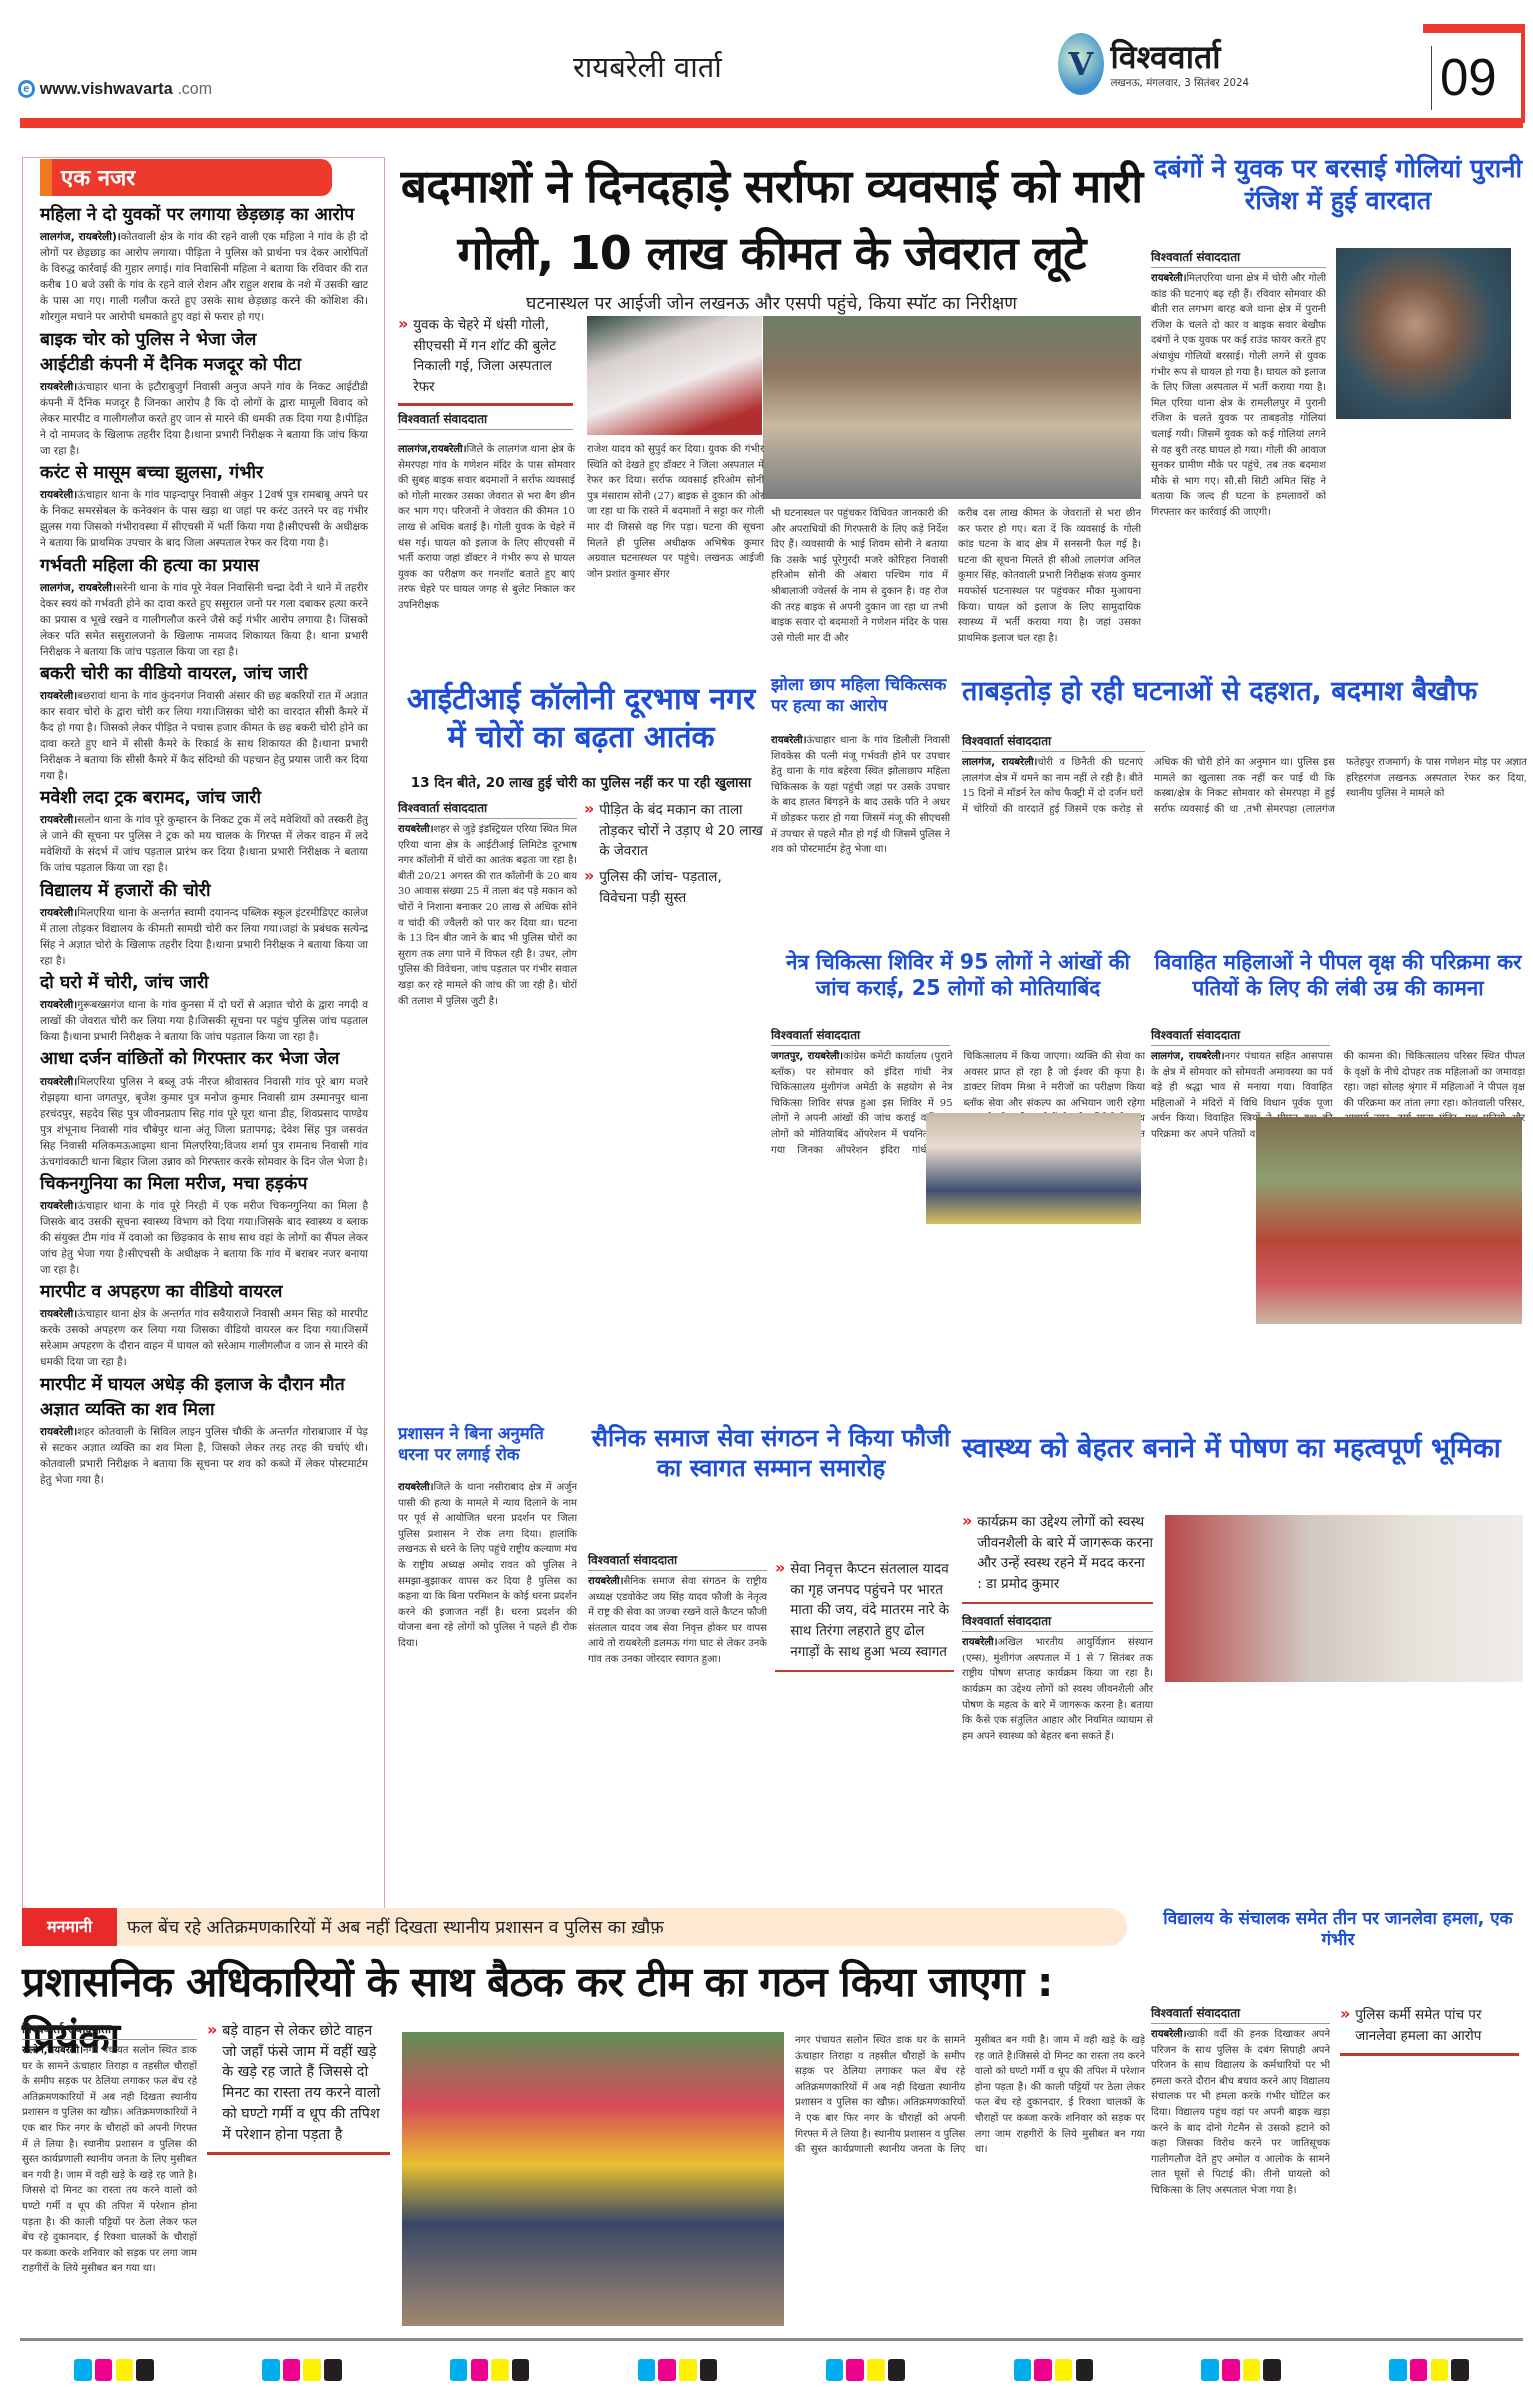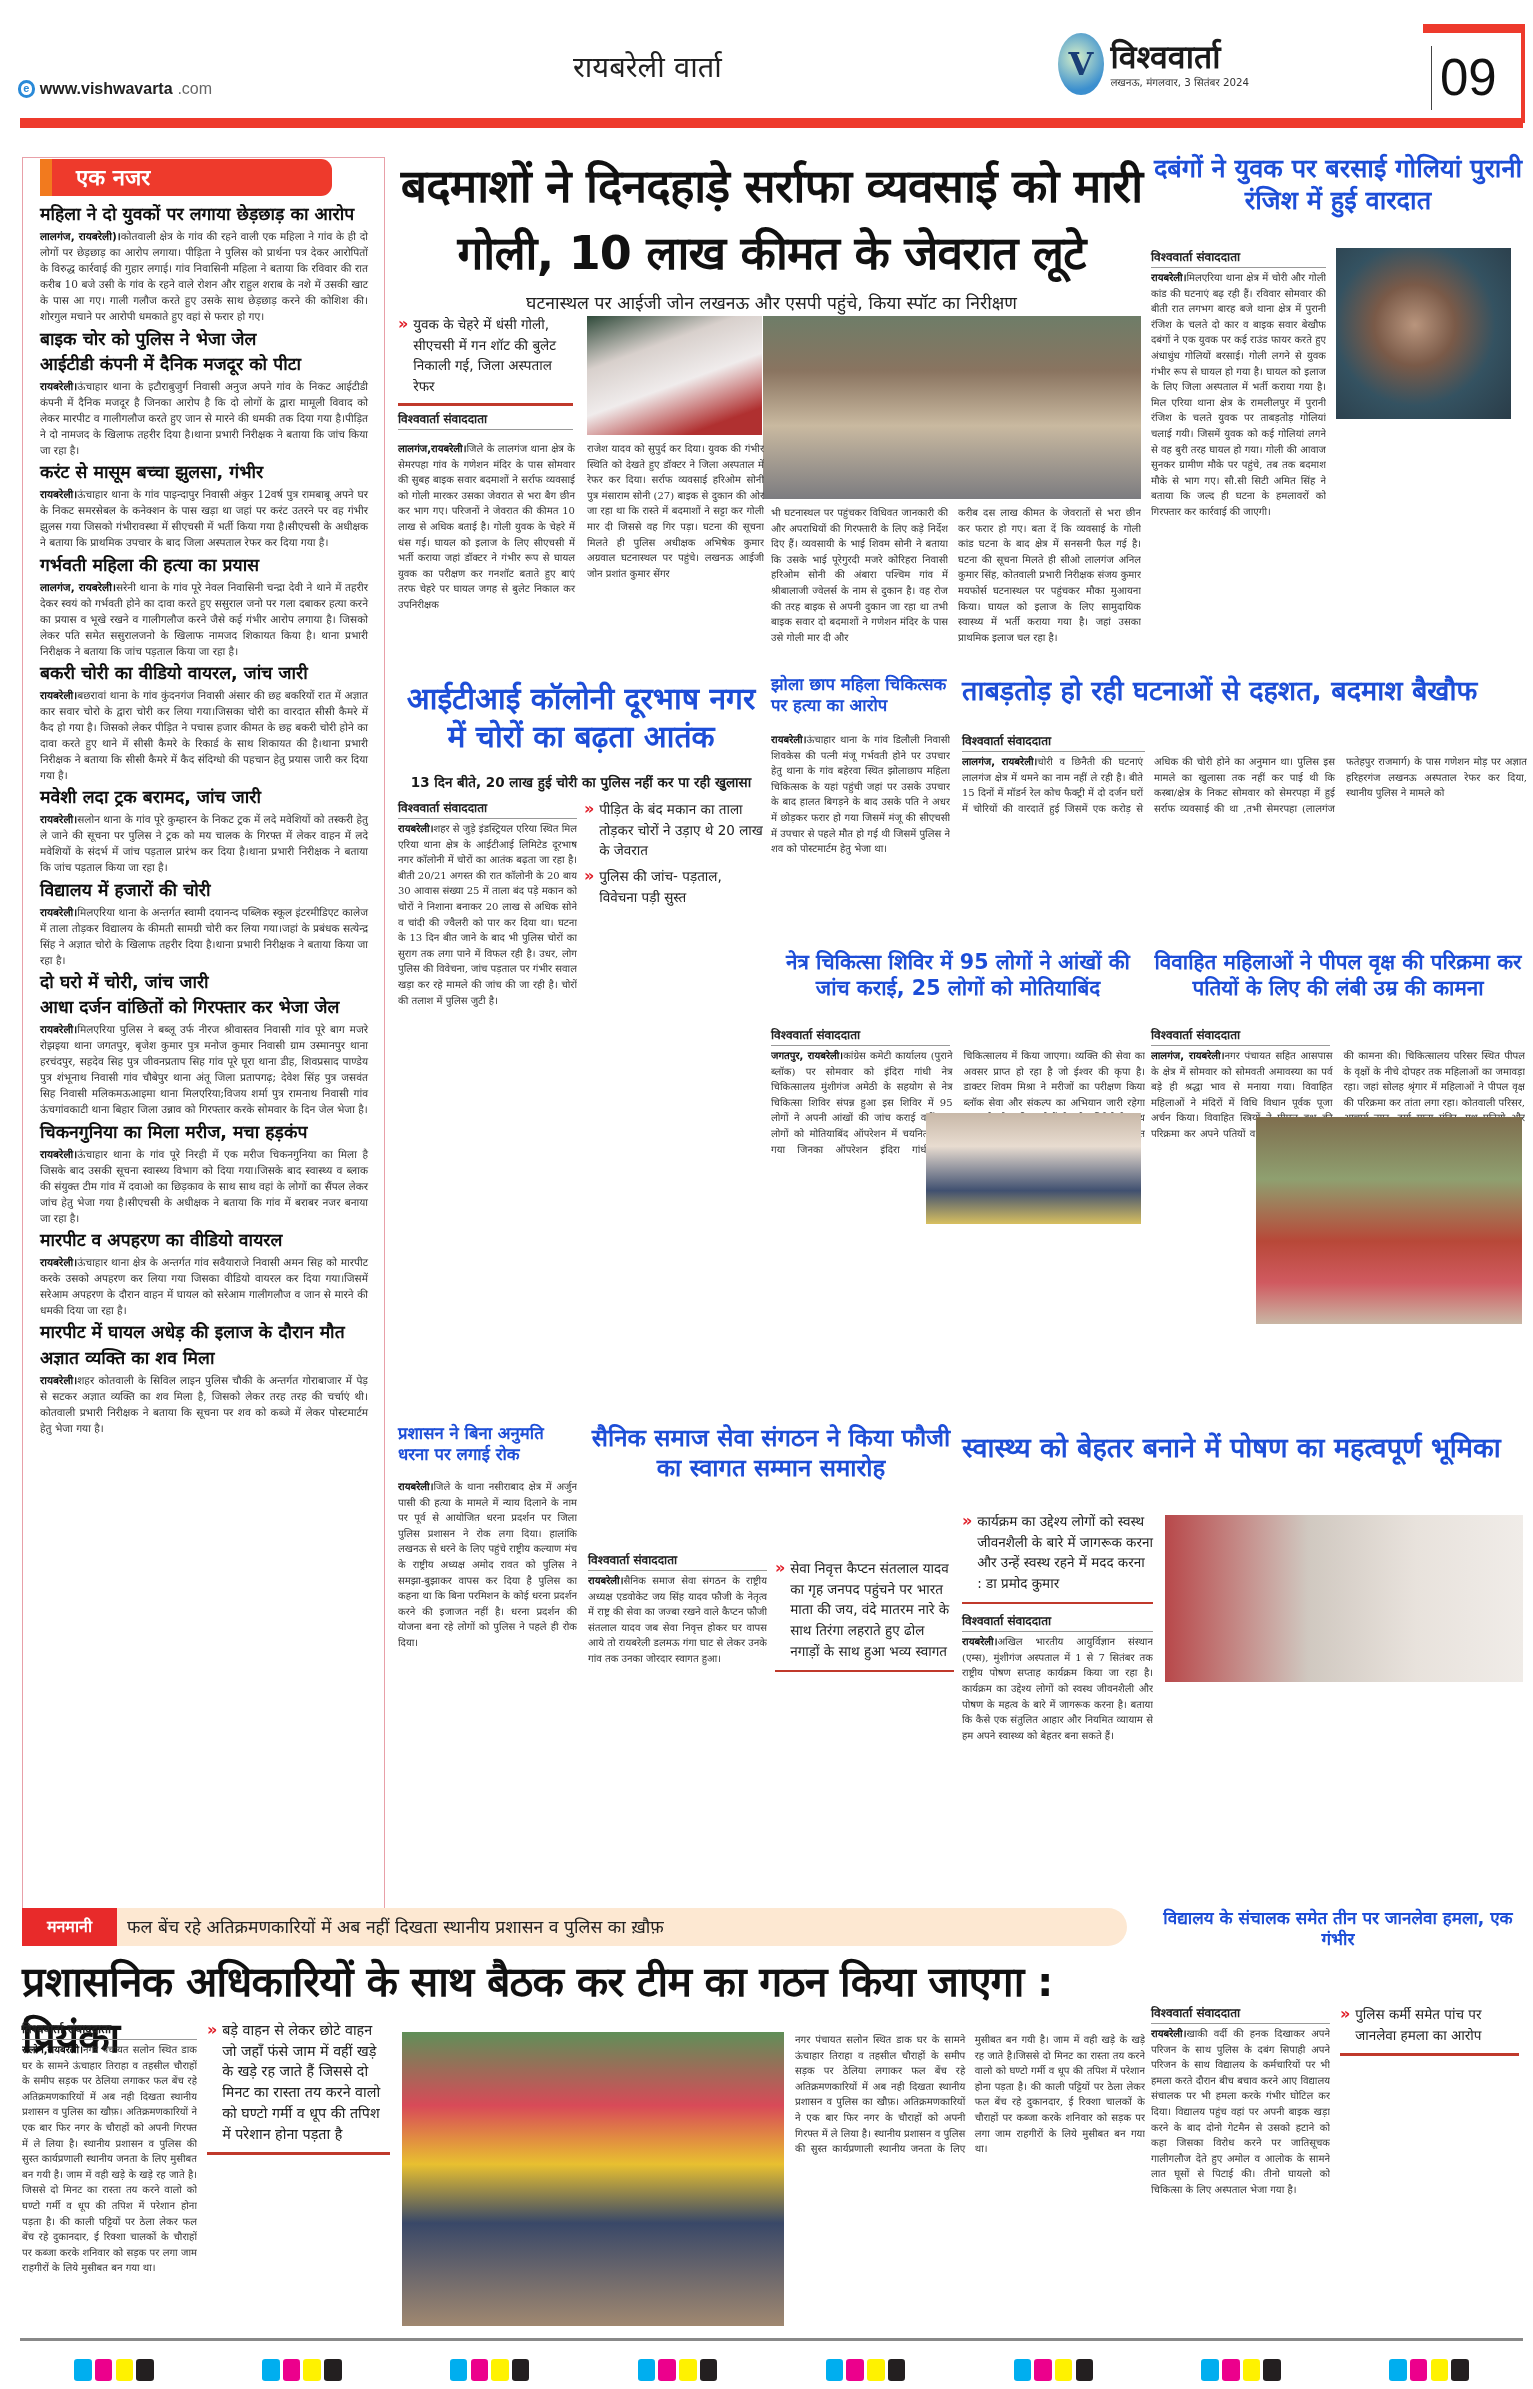--- a/index.html
+++ b/index.html
@@ -12,21 +12,21 @@
 .site .dom{color:#666;font-weight:normal}
 .sect-title{left:573px;top:46px;font-size:29px;color:#222;font-family:"DejaVu Sans",sans-serif}
 .logo{left:1058px;top:33px;display:flex;align-items:center;gap:6.4px}
 .logo .globe{width:46px;height:62px;border-radius:50%;background:radial-gradient(circle at 40% 40%,#d7f0c8,#3b8fcf 70%);display:flex;align-items:center;justify-content:center;font-size:32px;font-weight:bold;color:#1a3f77;font-family:"DejaVu Serif",serif}
 .logo .name{font-size:32px;font-weight:bold;color:#1a1a1a;line-height:35px}
 .logo .date{font-size:10.3px;color:#333}
 .pageno-box{left:1423px;top:24px;width:102px;height:99px;border-top:9.5px solid #ee3a2c;border-right:4.8px solid #ee3a2c}
 .pageno{left:1431px;top:46px;font-size:51px;color:#111;font-family:"Liberation Sans",sans-serif;border-left:1.6px solid #444;padding-left:8px;line-height:64px}
 
 .ek-box{left:22px;top:157px;width:363px;height:1757px;border:1.6px solid #e8a0a8}
-.ek-label{left:40px;top:159px;width:292px;height:37px;background:#ee3a2c;border-left:12.7px solid #f27a1e;border-radius:0 11px 11px 0;color:#fff;font-size:22px;font-weight:bold;padding-left:24px;line-height:37px}
+.ek-label{left:40px;top:159px;width:292px;height:37px;background:#ee3a2c;border-left:12.7px solid #f27a1e;border-radius:0 11px 11px 0;color:#fff;font-size:22px;font-weight:bold;padding-left:9px;line-height:37px}
 .ek-list{left:40px;top:200px;width:328px}
 .ek-item h3{font-size:17.5px;font-weight:bold;line-height:22px;margin:3.2px 0 3.2px;color:#111}
 .ek-item p{font-size:10.5px;line-height:16px;text-align:justify;color:#333;font-family:"DejaVu Serif",serif}
 .ek-item p b{color:#111;font-family:"DejaVu Sans",sans-serif}
 
 .main-h1{left:398px;top:153px;width:747px;font-size:46px;line-height:67px;font-weight:bold;color:#111;text-align:center;letter-spacing:-0.8px}
 .main-sub{left:398px;top:290px;width:747px;text-align:center;font-size:17.5px;color:#222}
 .bullet{font-size:13.5px;line-height:20.7px;color:#222;display:flex;gap:4.8px}
 .bullet .chev{color:#e0202a;font-weight:bold;font-size:16px}
 .rule{height:2.4px;background:#c0392b}
@@ -100,20 +100,21 @@
     <div class="ek-item">
       <h3>मवेशी लदा ट्रक बरामद, जांच जारी</h3>
       <p><b>रायबरेली।</b><span>सलोन थाना के गांव पूरे कुम्हारन के निकट ट्रक में लदे मवेशियों को तस्करी हेतु ले जाने की सूचना पर पुलिस ने ट्रक को मय चालक के गिरफ्त में लेकर वाहन में लदे मवेशियों के संदर्भ में जांच पड़ताल प्रारंभ कर दिया है।थाना प्रभारी निरीक्षक ने बताया कि जांच पड़ताल किया जा रहा है।</span></p>
     </div>
     <div class="ek-item">
       <h3>विद्यालय में हजारों की चोरी</h3>
       <p><b>रायबरेली।</b><span>मिलएरिया थाना के अन्तर्गत स्वामी दयानन्द पब्लिक स्कूल इंटरमीडिएट कालेज में ताला तोड़कर विद्यालय के कीमती सामग्री चोरी कर लिया गया।जहां के प्रबंधक सत्येन्द्र सिंह ने अज्ञात चोरो के खिलाफ तहरीर दिया है।थाना प्रभारी निरीक्षक ने बताया किया जा रहा है।</span></p>
     </div>
     <div class="ek-item">
       <h3>दो घरो में चोरी, जांच जारी</h3>
+      <p><b>रायबरेली।</b><span>गुरूबख्सगंज थाना के गांव कुनसा में दो घरों से अज्ञात चोरो के द्वारा नगदी व लाखों की जेवरात चोरी कर लिया गया है।जिसकी सूचना पर पहुंच पुलिस जांच पड़ताल किया है।थाना प्रभारी निरीक्षक ने बताया कि जांच पड़ताल किया जा रहा है।</span></p>
     </div>
     <div class="ek-item">
       <h3>आधा दर्जन वांछितों को गिरफ्तार कर भेजा जेल</h3>
       <p><b>रायबरेली।</b><span>मिलएरिया पुलिस ने बब्लू उर्फ नीरज श्रीवास्तव निवासी गांव पूरे बाग मजरे रोझइया थाना जगतपुर, बृजेश कुमार पुत्र मनोज कुमार निवासी ग्राम उस्मानपुर थाना हरचंदपुर, सहदेव सिह पुत्र जीवनप्रताप सिह गांव पूरे घूरा थाना डीह, शिवप्रसाद पाण्डेय पुत्र शंभूनाथ निवासी गांव चौबेपुर थाना अंतू जिला प्रतापगढ़; देवेश सिंह पुत्र जसवंत सिह निवासी मलिकमऊआइमा थाना मिलएरिया;विजय शर्मा पुत्र रामनाथ निवासी गांव ऊंचगांवकाटी थाना बिहार जिला उन्नाव को गिरफ्तार करके सोमवार के दिन जेल भेजा है।</span></p>
     </div>
     <div class="ek-item">
       <h3>चिकनगुनिया का मिला मरीज, मचा हड़कंप</h3>
       <p><b>रायबरेली।</b><span>ऊंचाहार थाना के गांव पूरे निरही में एक मरीज चिकनगुनिया का मिला है जिसके बाद उसकी सूचना स्वास्थ्य विभाग को दिया गया।जिसके बाद स्वास्थ्य व ब्लाक की संयुक्त टीम गांव में दवाओ का छिड़काव के साथ साथ वहां के लोगों का सैंपल लेकर जांच हेतु भेजा गया है।सीएचसी के अधीक्षक ने बताया कि गांव में बराबर नजर बनाया जा रहा है।</span></p>
     </div>
     <div class="ek-item">

